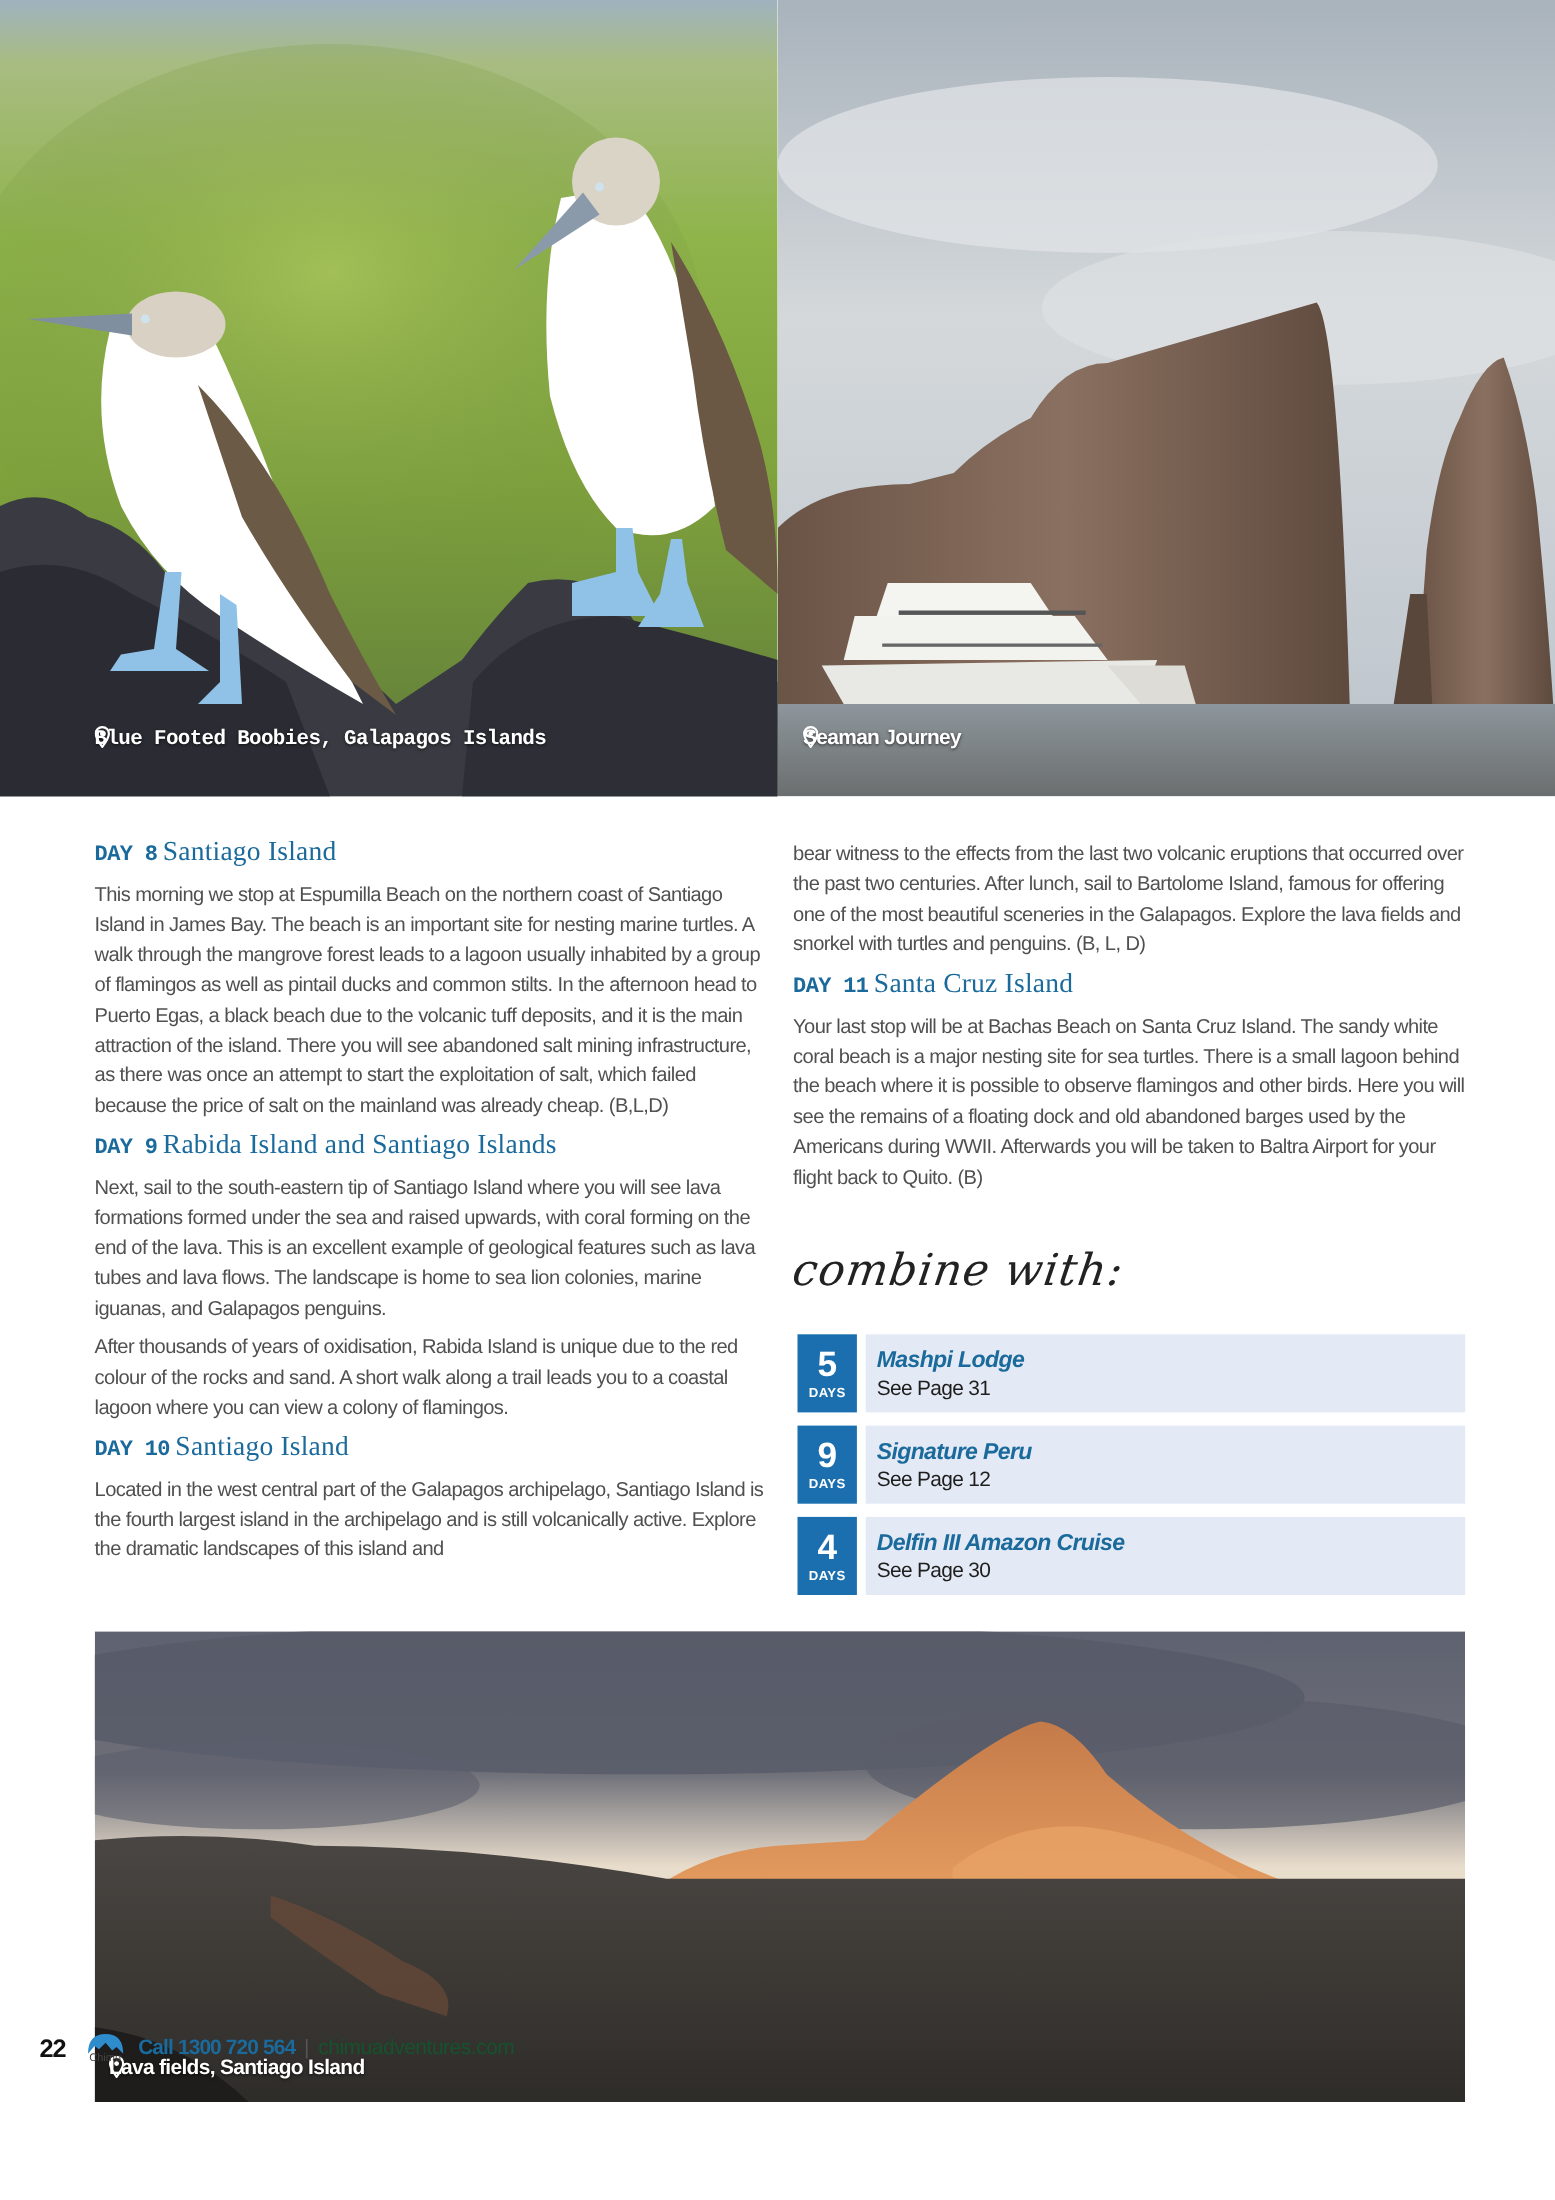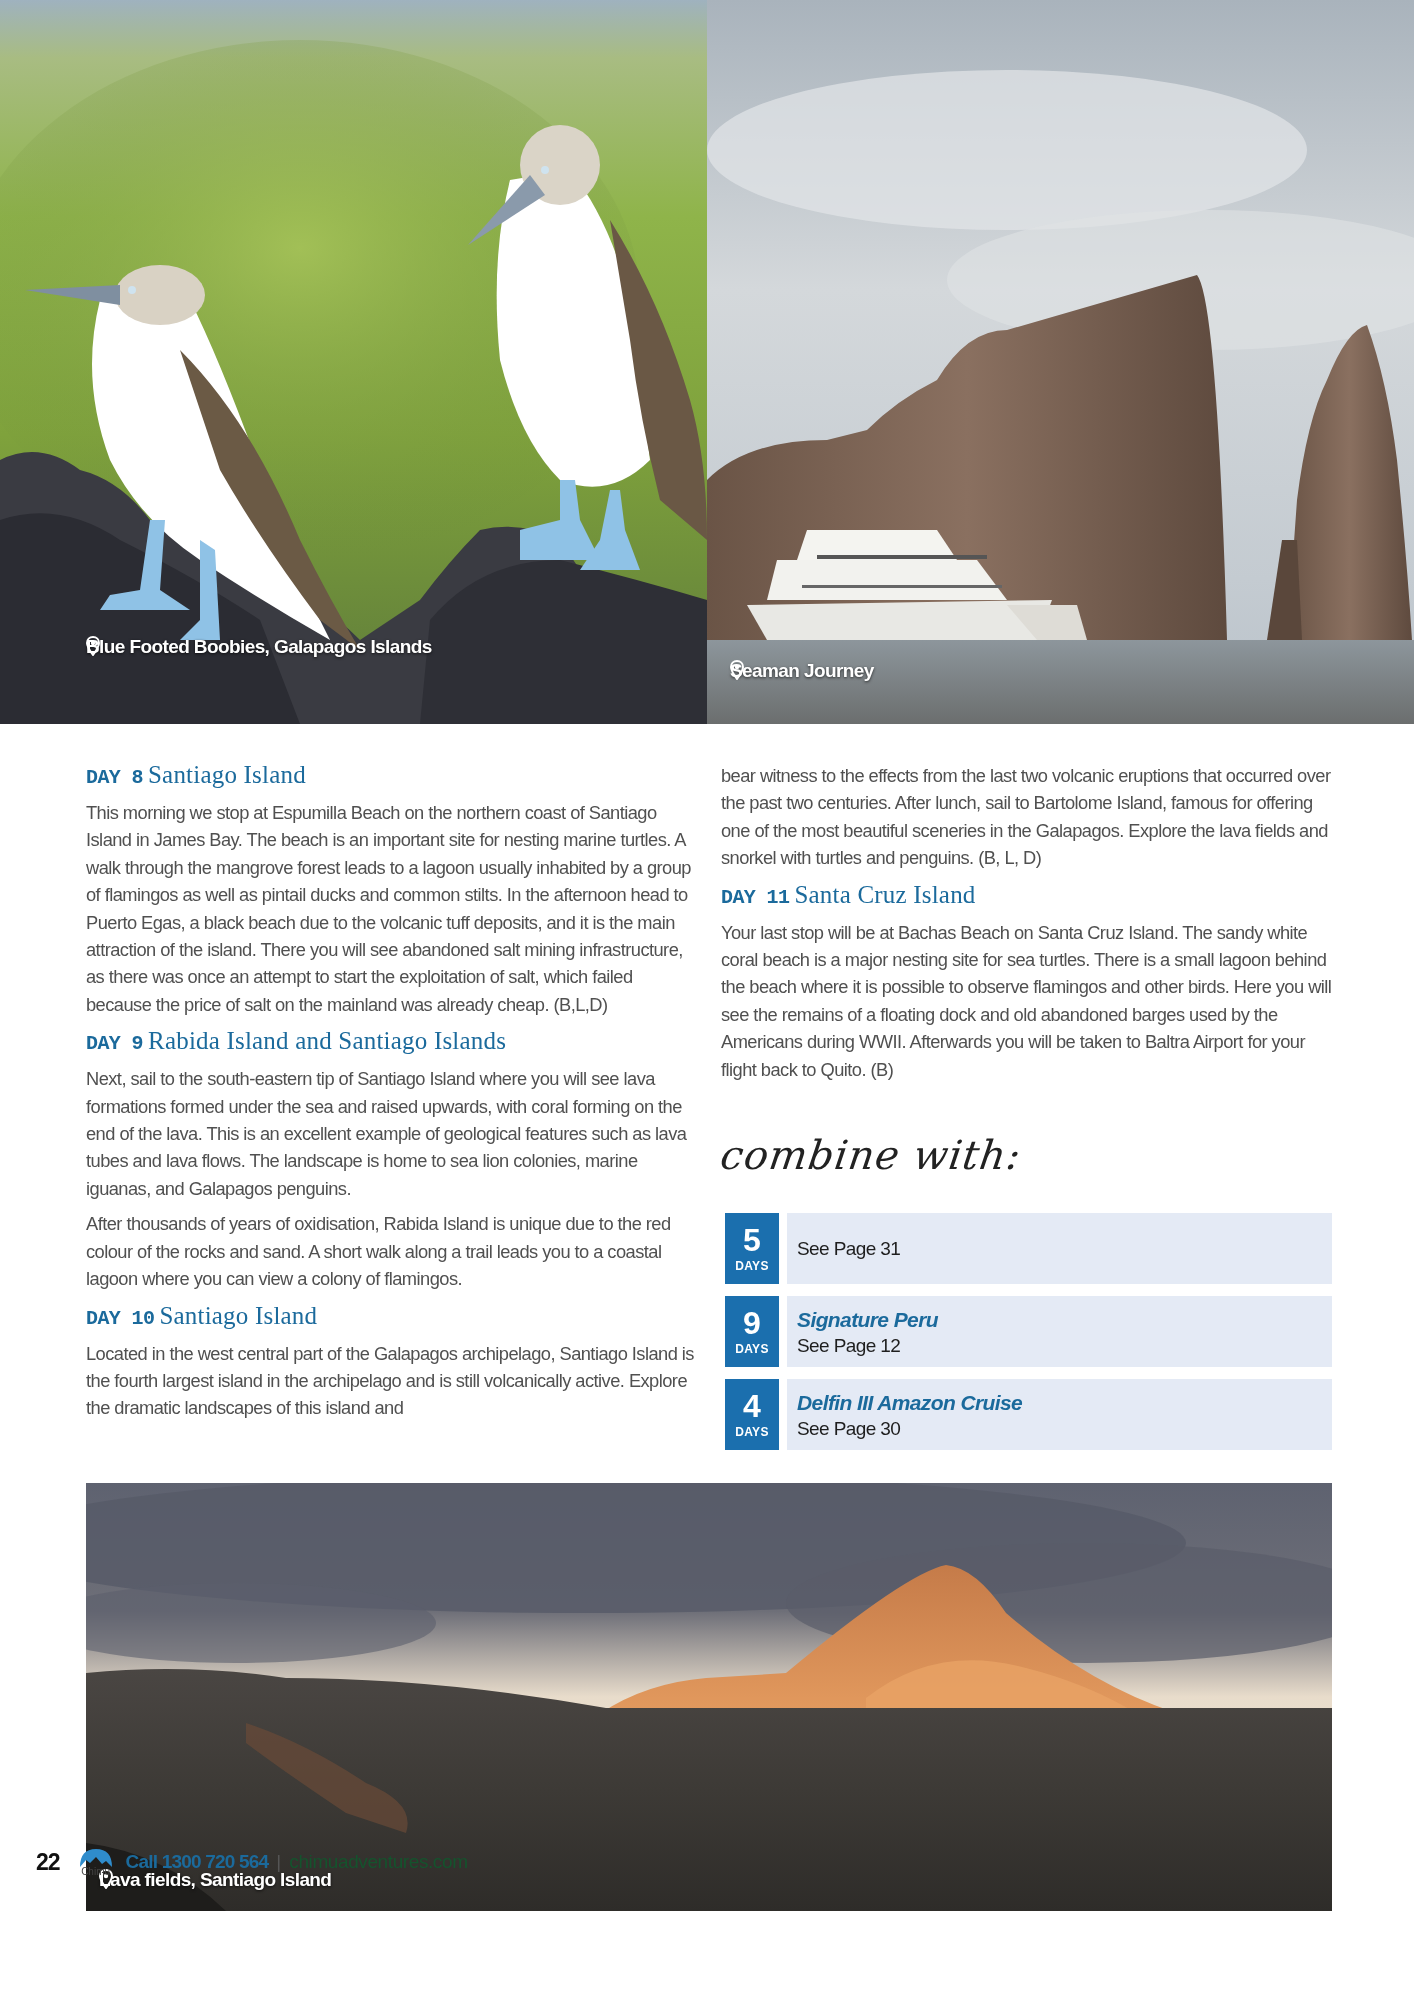--- a/index.html
+++ b/index.html
@@ -95,21 +95,21 @@
     <path d="M200 540 L200 620 L180 640 L220 640 L215 550 Z" fill="#8fc2e6"></path>
 
     <path d="M510 180 Q490 260 500 360 Q520 440 560 480 Q610 500 650 460 Q640 380 630 300 Q610 220 570 170 Z" fill="#ffffff"></path>
     <path d="M610 220 Q660 300 690 400 Q707 460 707 540 L660 500 Q640 420 630 340 Z" fill="#6a5845"></path>
     <ellipse cx="560" cy="165" rx="40" ry="40" fill="#dad4c7"></ellipse>
     <path d="M530 175 L468 245 L545 195 Z" fill="#8a9aab"></path>
     <circle cx="545" cy="170" r="4" fill="#cfe3ef"></circle>
     <path d="M560 480 L560 520 L520 530 L520 560 L600 560 L580 520 L575 480 Z" fill="#8fc2e6"></path>
     <path d="M610 490 L600 540 L580 570 L640 570 L625 530 L620 490 Z" fill="#8fc2e6"></path>
   </svg>
-  <div class="caption" style="left:86px; top:636px;">
+  <div class="caption" style="left:86px; top:660px;font-family:Liberation Mono, monospace;">
     <svg class="pin" viewBox="0 0 14 20">
       <path d="M7 1 C3.5 1 1 3.6 1 7 C1 11 7 19 7 19 C7 19 13 11 13 7 C13 3.6 10.5 1 7 1 Z" fill="none" stroke="#fff" stroke-width="2"></path>
       <circle cx="7" cy="7" r="2.2" fill="#fff"></circle>
     </svg>
     <span>Blue Footed Boobies, Galapagos Islands</span>
   </div>
 </div>
 
 <div class="photo photo-seaman">
   <svg viewBox="0 0 707 724" preserveAspectRatio="none">
@@ -192,20 +192,21 @@
 
 <div class="combine-title">combine with:</div>
 
 <div class="combine-list">
   <div class="combine-item">
     <div class="days-box">
       <span class="days-num">5</span>
       <span class="days-unit">DAYS</span>
     </div>
     <div class="combine-info">
+      <span class="combine-name">Mashpi Lodge</span>
       <span class="combine-page">See Page 31</span>
     </div>
   </div>
   <div class="combine-item">
     <div class="days-box">
       <span class="days-num">9</span>
       <span class="days-unit">DAYS</span>
     </div>
     <div class="combine-info">
       <span class="combine-name">Signature Peru</span>

